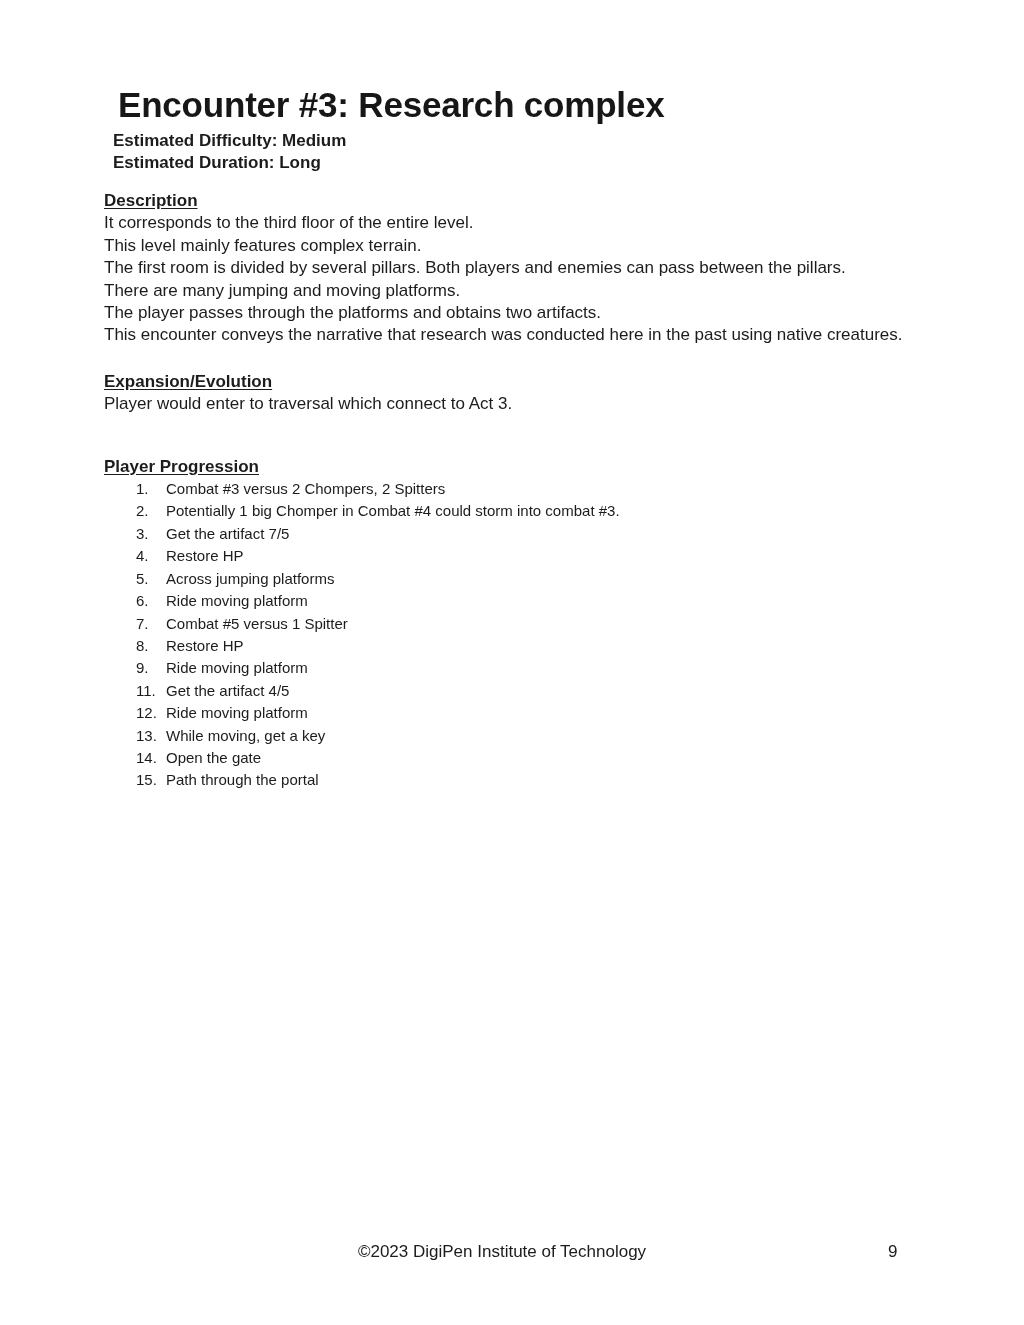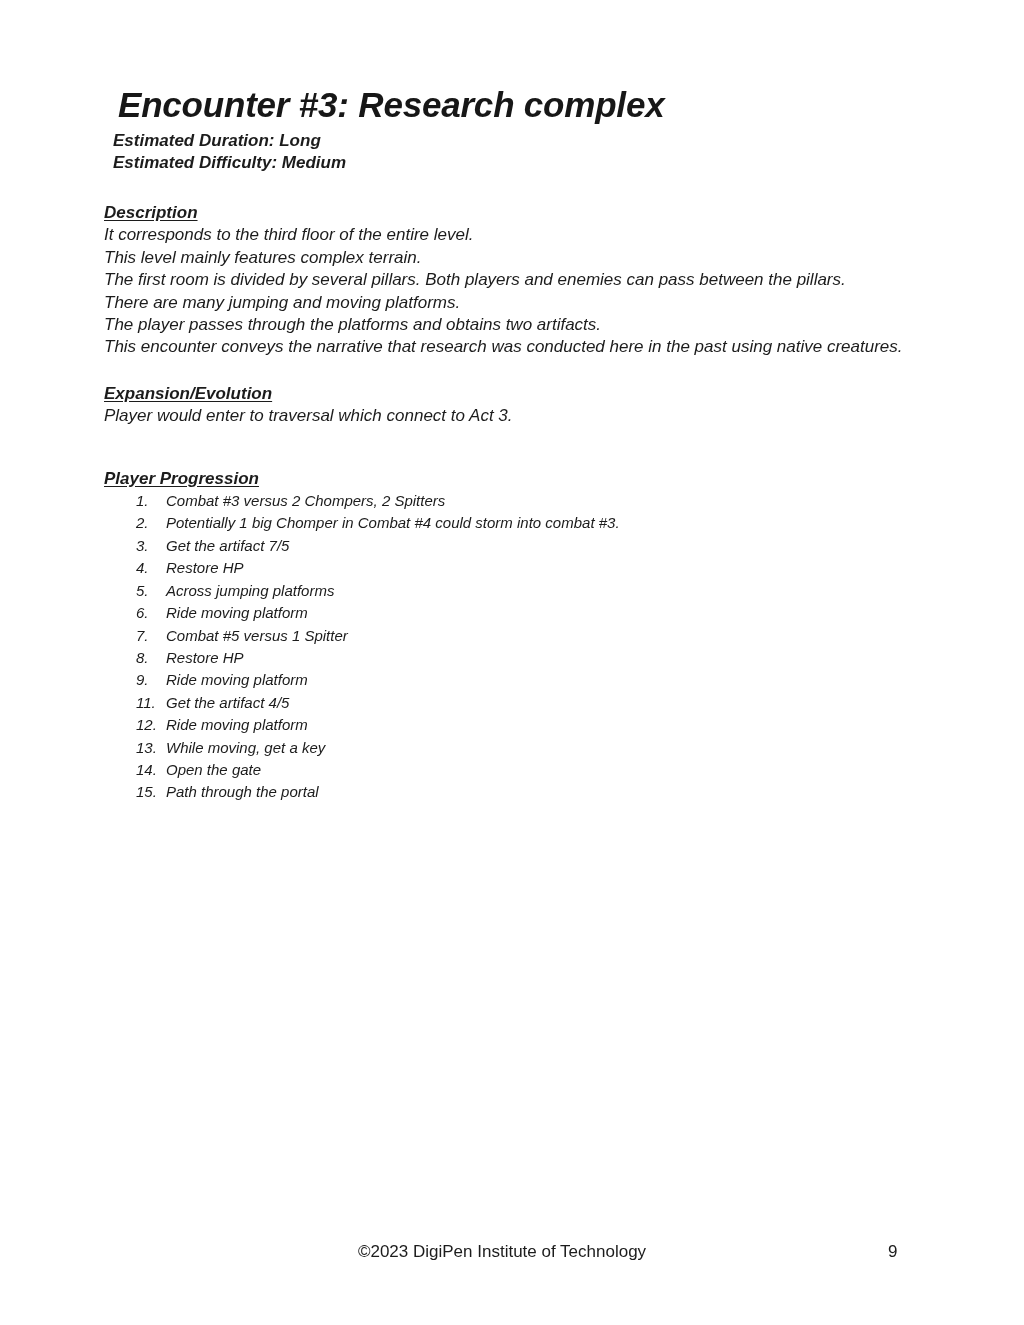--- a/index.html
+++ b/index.html
@@ -16,21 +16,20 @@
   }
   .page {
     position: relative;
     width: 1024px;
     height: 1325px;
     background: #ffffff;
     overflow: hidden;
   }
   .content {
     padding: 84px 36px 0 104px;
-    font-style: italic;
   }
   .doc-title {
     margin: 0 0 0 14px;
     font-size: 35px;
     line-height: 42px;
     font-weight: 700;
     color: #171717;
     letter-spacing: -0.2px;
     white-space: nowrap;
   }
@@ -43,21 +42,21 @@
   .meta div { white-space: nowrap; }
   .sec-heading {
     margin: 0;
     font-size: 17px;
     font-weight: 700;
     line-height: 22.4px;
     text-decoration: underline;
     text-underline-offset: 2px;
     white-space: nowrap;
   }
-  .sec-description .sec-heading   { margin-top: 28px; }
+  .sec-description .sec-heading   { margin-top: 16px; }
   .sec-expansion .sec-heading     { margin-top: 24px; }
   .sec-progression .sec-heading   { margin-top: 40px; }
   .body-line {
     font-size: 17px;
     line-height: 22.4px;
     white-space: nowrap;
   }
   .num-list {
     list-style: none;
     margin: 0;
@@ -88,22 +87,22 @@
 </style>
 </head>
 <body>
 
 <div class="page">
   <div class="content">
 
     <h1 class="doc-title">Encounter #3: Research complex</h1>
 
     <div class="meta">
+      <div>Estimated Difficulty: Medium</div>
       <div>Estimated Duration: Long</div>
-      <div>Estimated Difficulty: Medium</div>
     </div>
 
     <section class="sec-description">
       <h2 class="sec-heading">Description</h2>
       <div class="body-line">It corresponds to the third floor of the entire level.</div>
       <div class="body-line">This level mainly features complex terrain.</div>
       <div class="body-line">The first room is divided by several pillars. Both players and enemies can pass between the pillars.</div>
       <div class="body-line">There are many jumping and moving platforms.</div>
       <div class="body-line">The player passes through the platforms and obtains two artifacts.</div>
       <div class="body-line">This encounter conveys the narrative that research was conducted here in the past using native creatures.</div>

